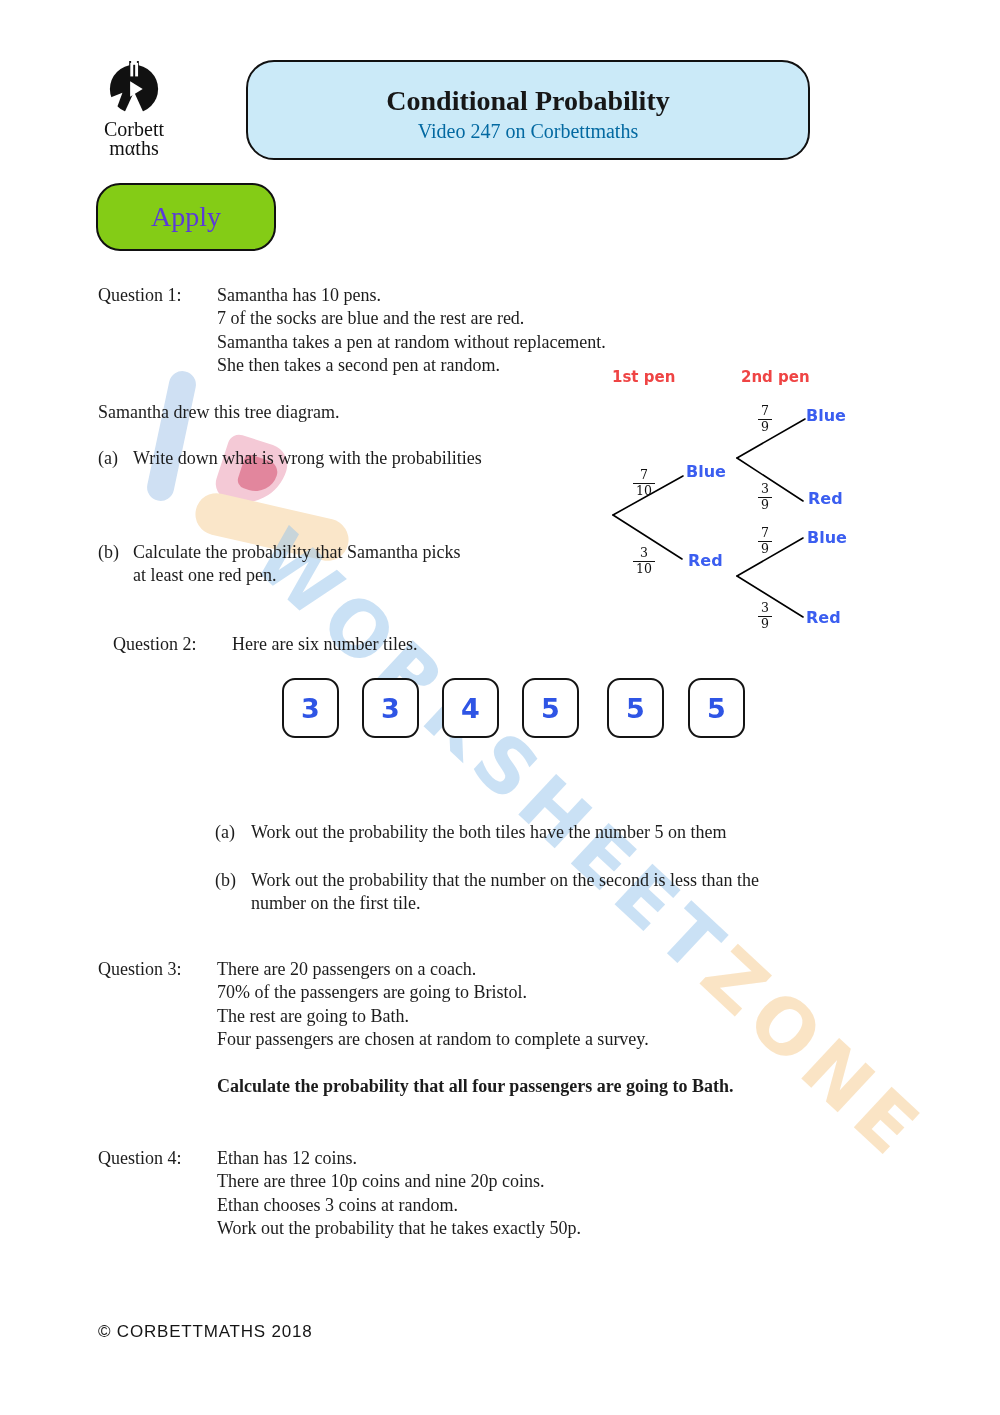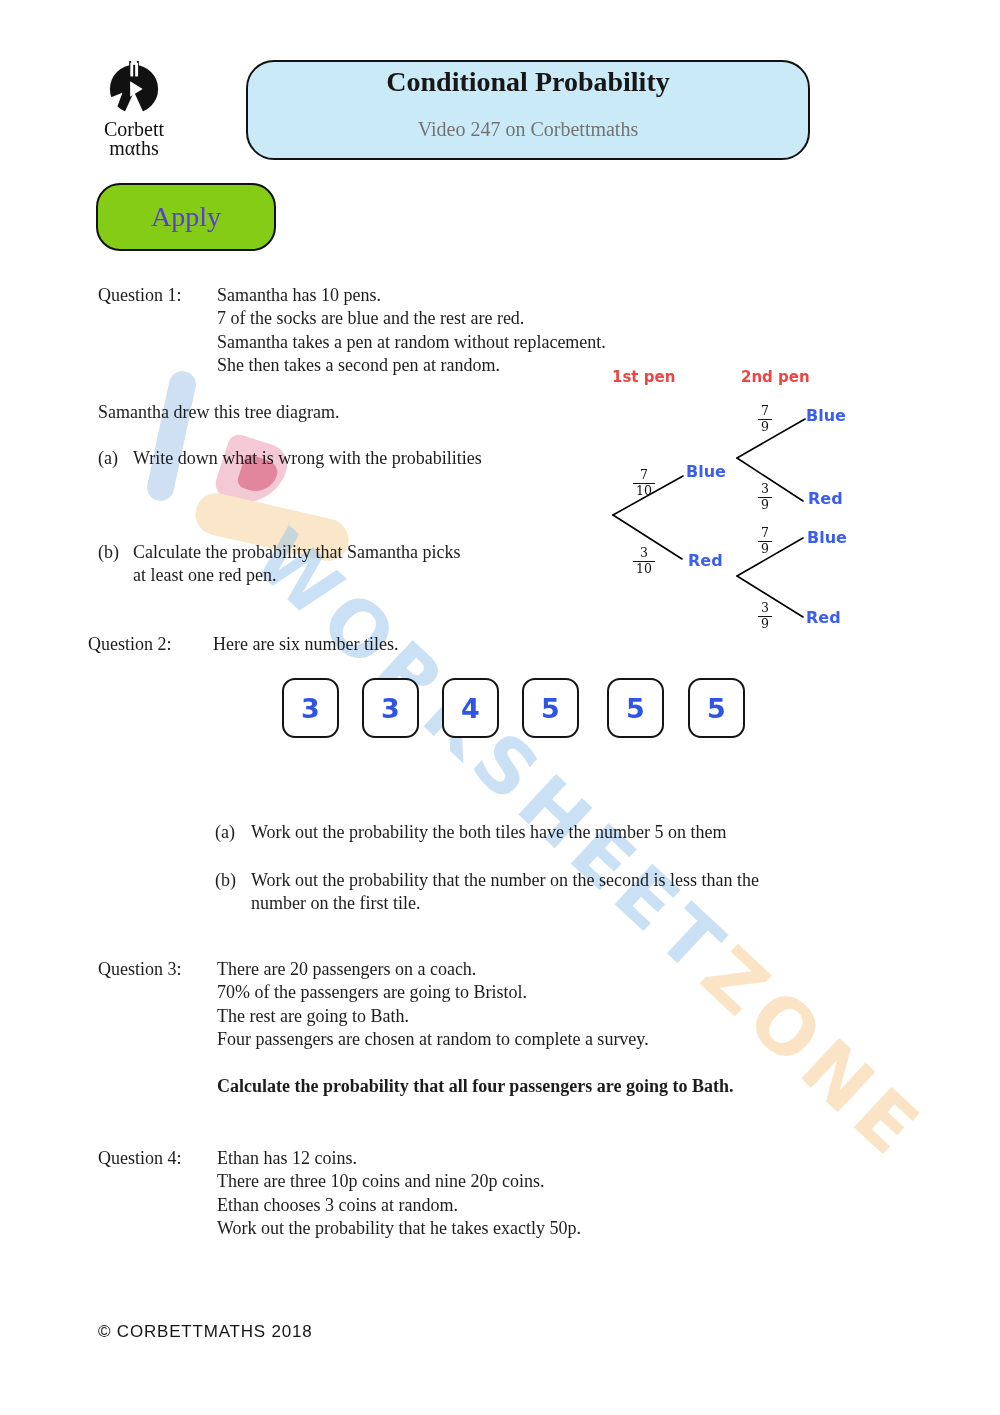--- a/index.html
+++ b/index.html
@@ -24,39 +24,39 @@
              letter-spacing:8px; white-space:nowrap; }
   .wm-word1 { color:rgba(150,195,235,.5); }
   .wm-word2 { color:rgba(246,205,150,.55); }
 
   
   .content { position:absolute; inset:0; z-index:1; }
   .logo { left:86px; top:60px; width:96px; text-align:center; }
   .logo-text { font-size:20px; line-height:19px; color:#111; }
   .title-box { left:246px; top:60px; width:560px; height:96px; background:#cbeaf8;
                border:2.4px solid #111; border-radius:28px; text-align:center; }
-  .title-main { margin-top:4px; font-size:28px; font-weight:bold; color:#171717; }
-  .title-sub  { margin-top:20px; font-size:20px; color:#737373; }
+  .title-main { margin-top:23px; font-size:28px; font-weight:bold; color:#171717; }
+  .title-sub  { margin-top:3px; font-size:20px; color:#0369a1; }
   .apply-box { left:96px; top:183px; width:176px; height:64px; background:#84cc16;
                border:2.4px solid #111; border-radius:24px;
                display:flex; align-items:center; justify-content:center; }
   .apply-label { font-size:28px; color:#5b3ad9; }
 
   
   .txt { font-size:18px; line-height:23.4px; }
   .qrow { display:flex;justify-content:space-between; }
   .qlabel { width:119px; flex:0 0 119px; }
   .part { display:flex; }
   .plabel-q1 { width:35px; flex:0 0 35px; }
   .plabel-q2 { width:36px; flex:0 0 36px; }
   .q1-main  { left:98px;  top:284px; }
   .q1-note  { left:98px;  top:401px; }
   .q1-a     { left:98px;  top:447px; }
   .q1-b     { left:98px;  top:541px; }
-  .q2-main  { left:88px;  top:633px;gap:6px; }
+  .q2-main  { left:113px;  top:633px; }
   .q2-lines { left:217px; top:751px; }
   .q2-a     { left:215px; top:821px; }
   .q2-b     { left:215px; top:869px; }
   .q3-main  { left:98px;  top:958px; }
   .q3-final { left:217px; top:1075px;font-weight:bold; }
   .q4-main  { left:98px;  top:1147px; }
 
   
   .tree-svg { left:600px; top:355px; }
   .tree-hdr { font-family:"DejaVu Sans", sans-serif; font-weight:bold; font-size:15px;

